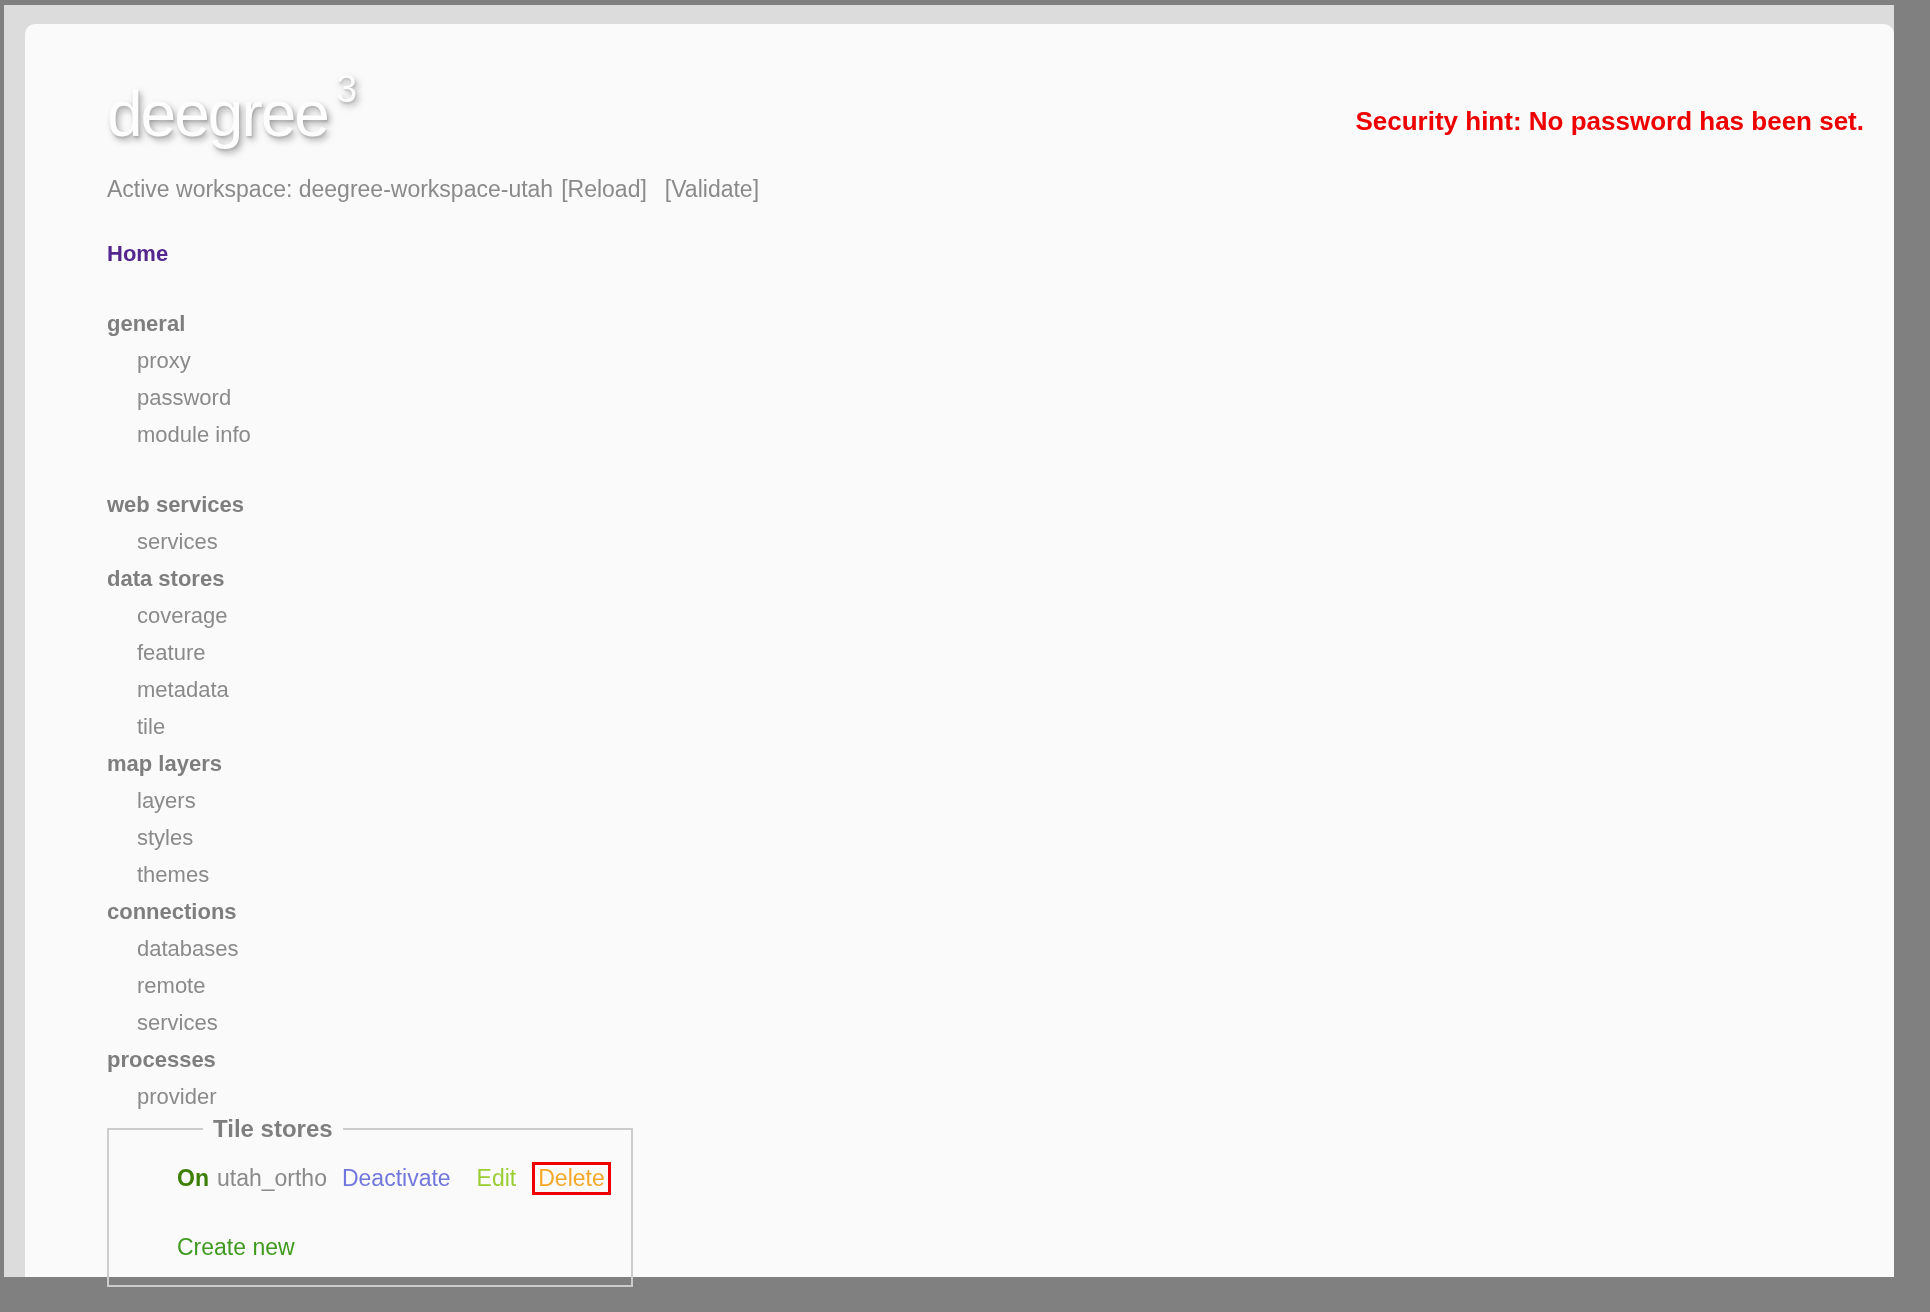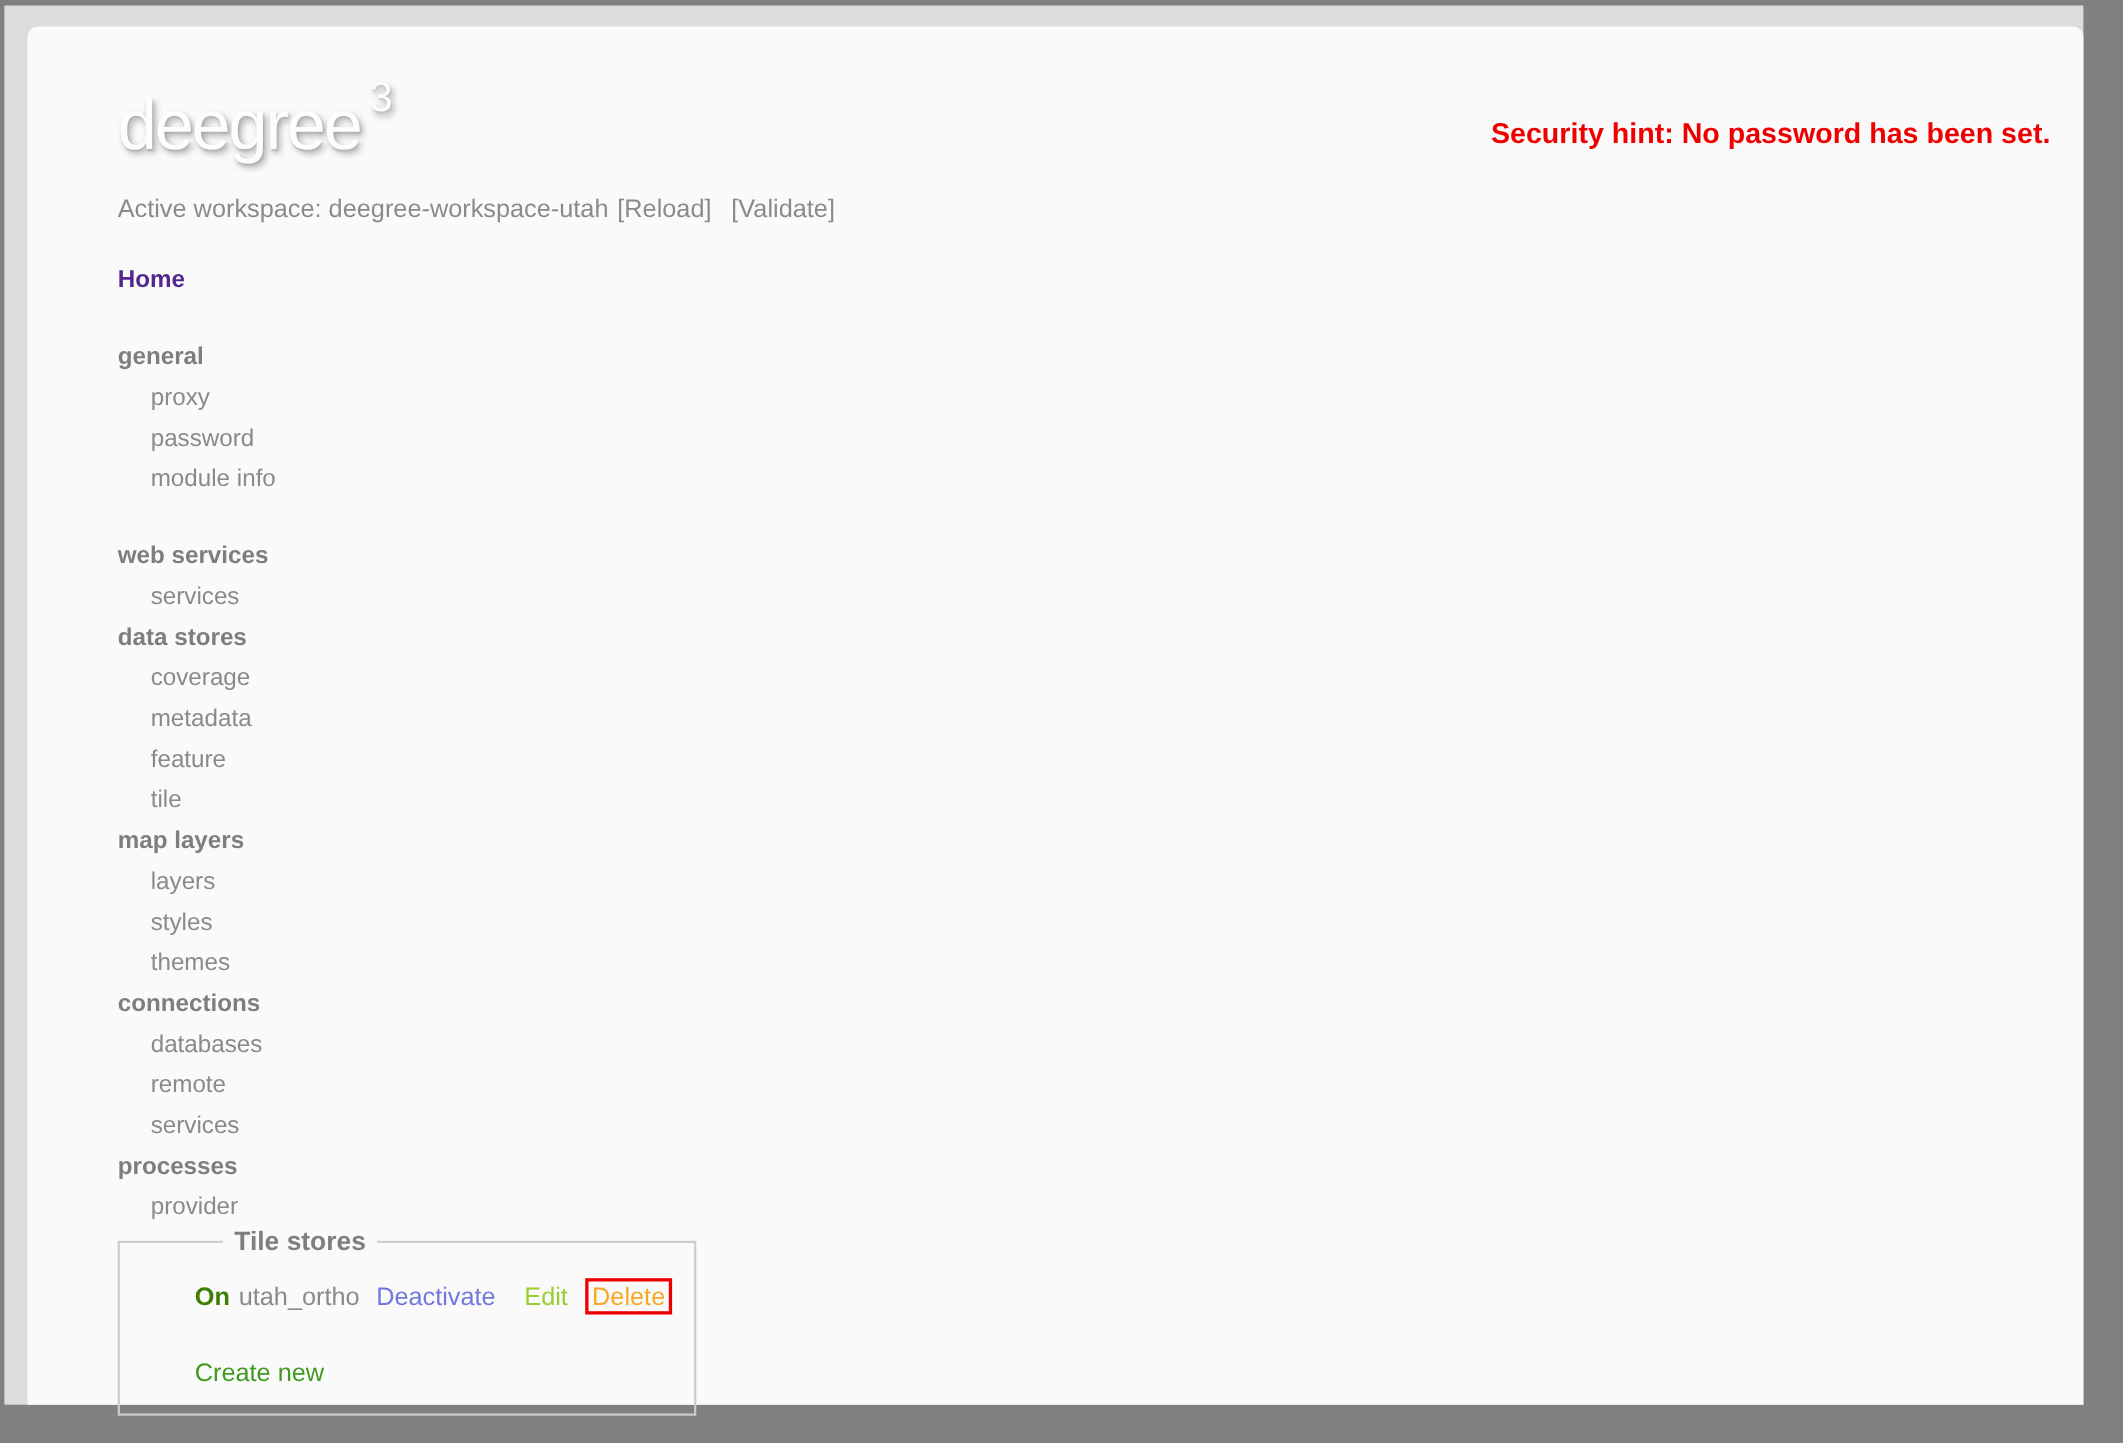--- a/index.html
+++ b/index.html
@@ -130,22 +130,22 @@
 
       <div class="nav-header">general</div>
           <div class="nav-item">proxy</div>
           <div class="nav-item">password</div>
           <div class="nav-item">module info</div>
           <div class="nav-gap"></div>
           <div class="nav-header">web services</div>
           <div class="nav-item">services</div>
           <div class="nav-header">data stores</div>
           <div class="nav-item">coverage</div>
+          <div class="nav-item">feature</div>
           <div class="nav-item">metadata</div>
-          <div class="nav-item">feature</div>
           <div class="nav-item">tile</div>
           <div class="nav-header">map layers</div>
           <div class="nav-item">layers</div>
           <div class="nav-item">styles</div>
           <div class="nav-item">themes</div>
           <div class="nav-header">connections</div>
           <div class="nav-item">databases</div>
           <div class="nav-item">remote</div>
           <div class="nav-item">services</div>
           <div class="nav-header">processes</div>

